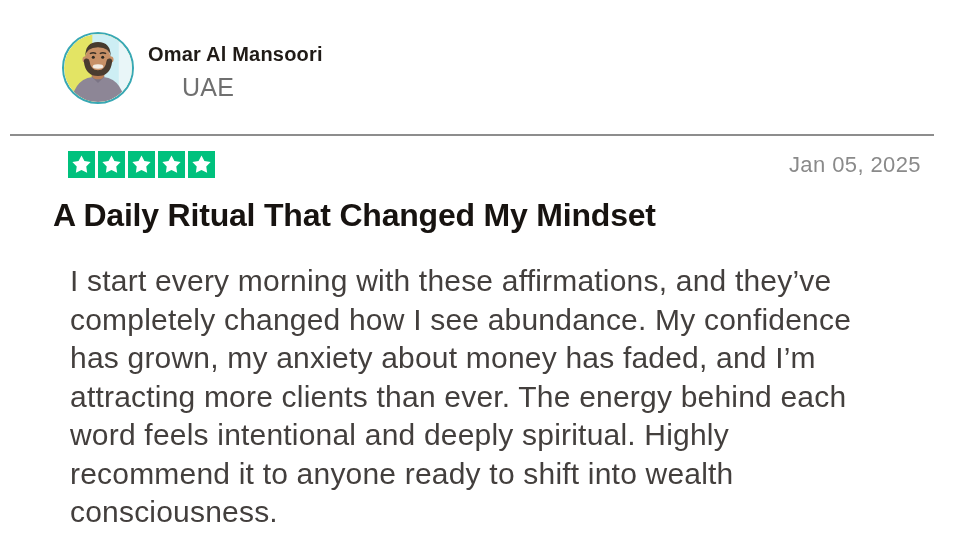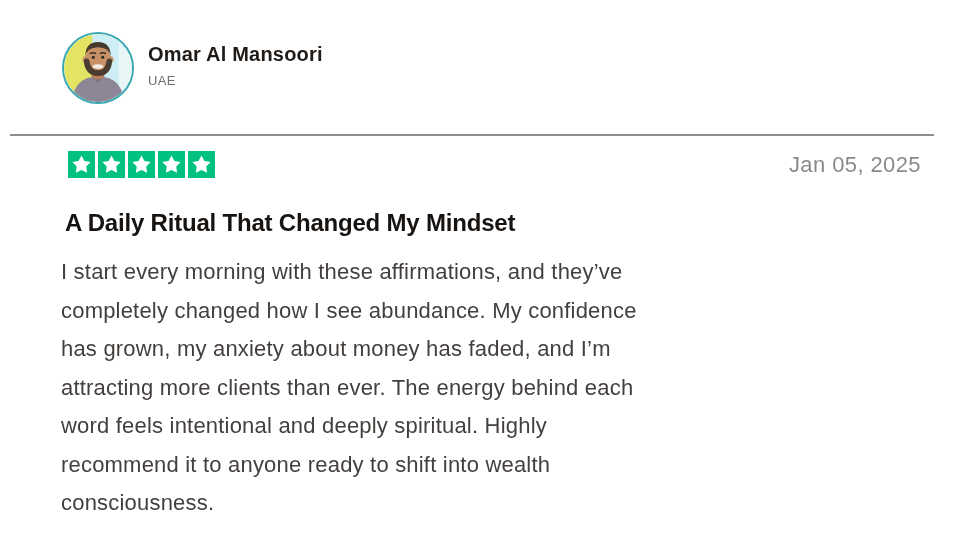--- a/index.html
+++ b/index.html
@@ -29,23 +29,24 @@
   }
   .avatar svg { display: block; width: 100%; height: 100%; }
   .reviewer-meta { padding-top: 11px; }
   .reviewer-name {
     font-size: 20px; font-weight: bold;
     color: var(--name-text, #201b17);
     letter-spacing: 0.2px;
   }
   .reviewer-location {
     margin-top: 7px;
-    font-size: 13px;
+    font-size: 25px;
     color: var(--muted-text, #6f6f6f);
     letter-spacing: 0.3px;
+    margin-left: 34px;
   }
 
   .divider {
     position: absolute; left: 10px; right: 10px; top: 134px;
     height: 1.5px; background: var(--divider, #8d8d8d);
   }
 
   
   .meta-row {
     position: absolute; left: 68px; right: 23px; top: 151px;
@@ -55,31 +56,31 @@
   .stars { display: flex; gap: 3px; }
   .star-box { width: 27px; height: 27px; display: block; line-height: 0; }
   .review-date {
     font-size: 22px;
     color: var(--date-text, #8a8a8a);
     letter-spacing: 0.4px;
   }
 
   .review-title {
     position: absolute; left: 53px; top: 197px;
-    margin: 12px;
-    font-size: 24px; font-weight: bold;
+    margin: 0;
+    font-size: 32px; font-weight: bold;
     color: var(--title-text, #171310);
     letter-spacing: -0.2px;
   }
 
   .review-body {
     position: absolute; left: 53px; top: 245px;
     width: 870px;
-    margin: 8px;
-    font-size: 22px;
+    margin: 17px;
+    font-size: 30px;
     line-height: 38.5px;
     color: var(--body-text, #433f3d);
     letter-spacing: 0.2px;
     white-space: pre-line;
   }
 </style>
 </head>
 <body>
 
 <div class="card">

